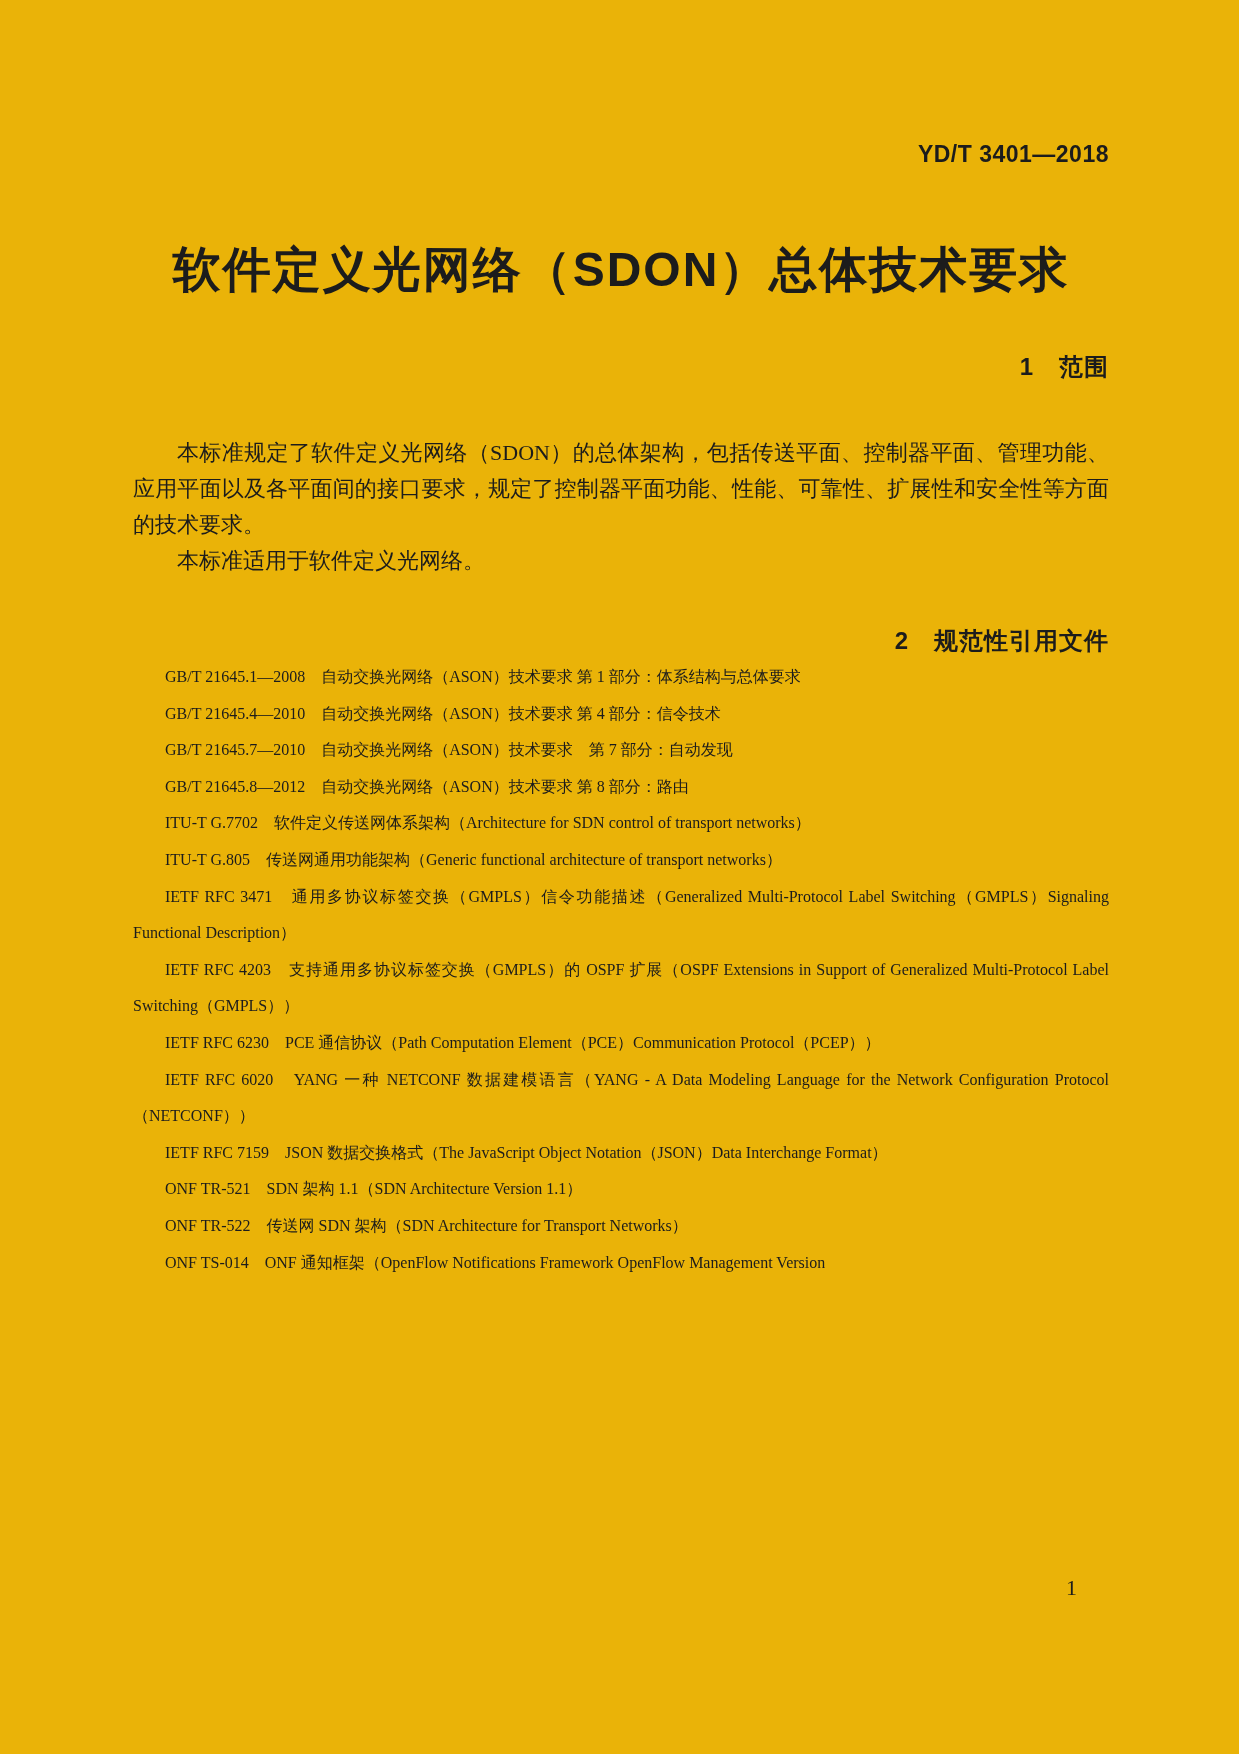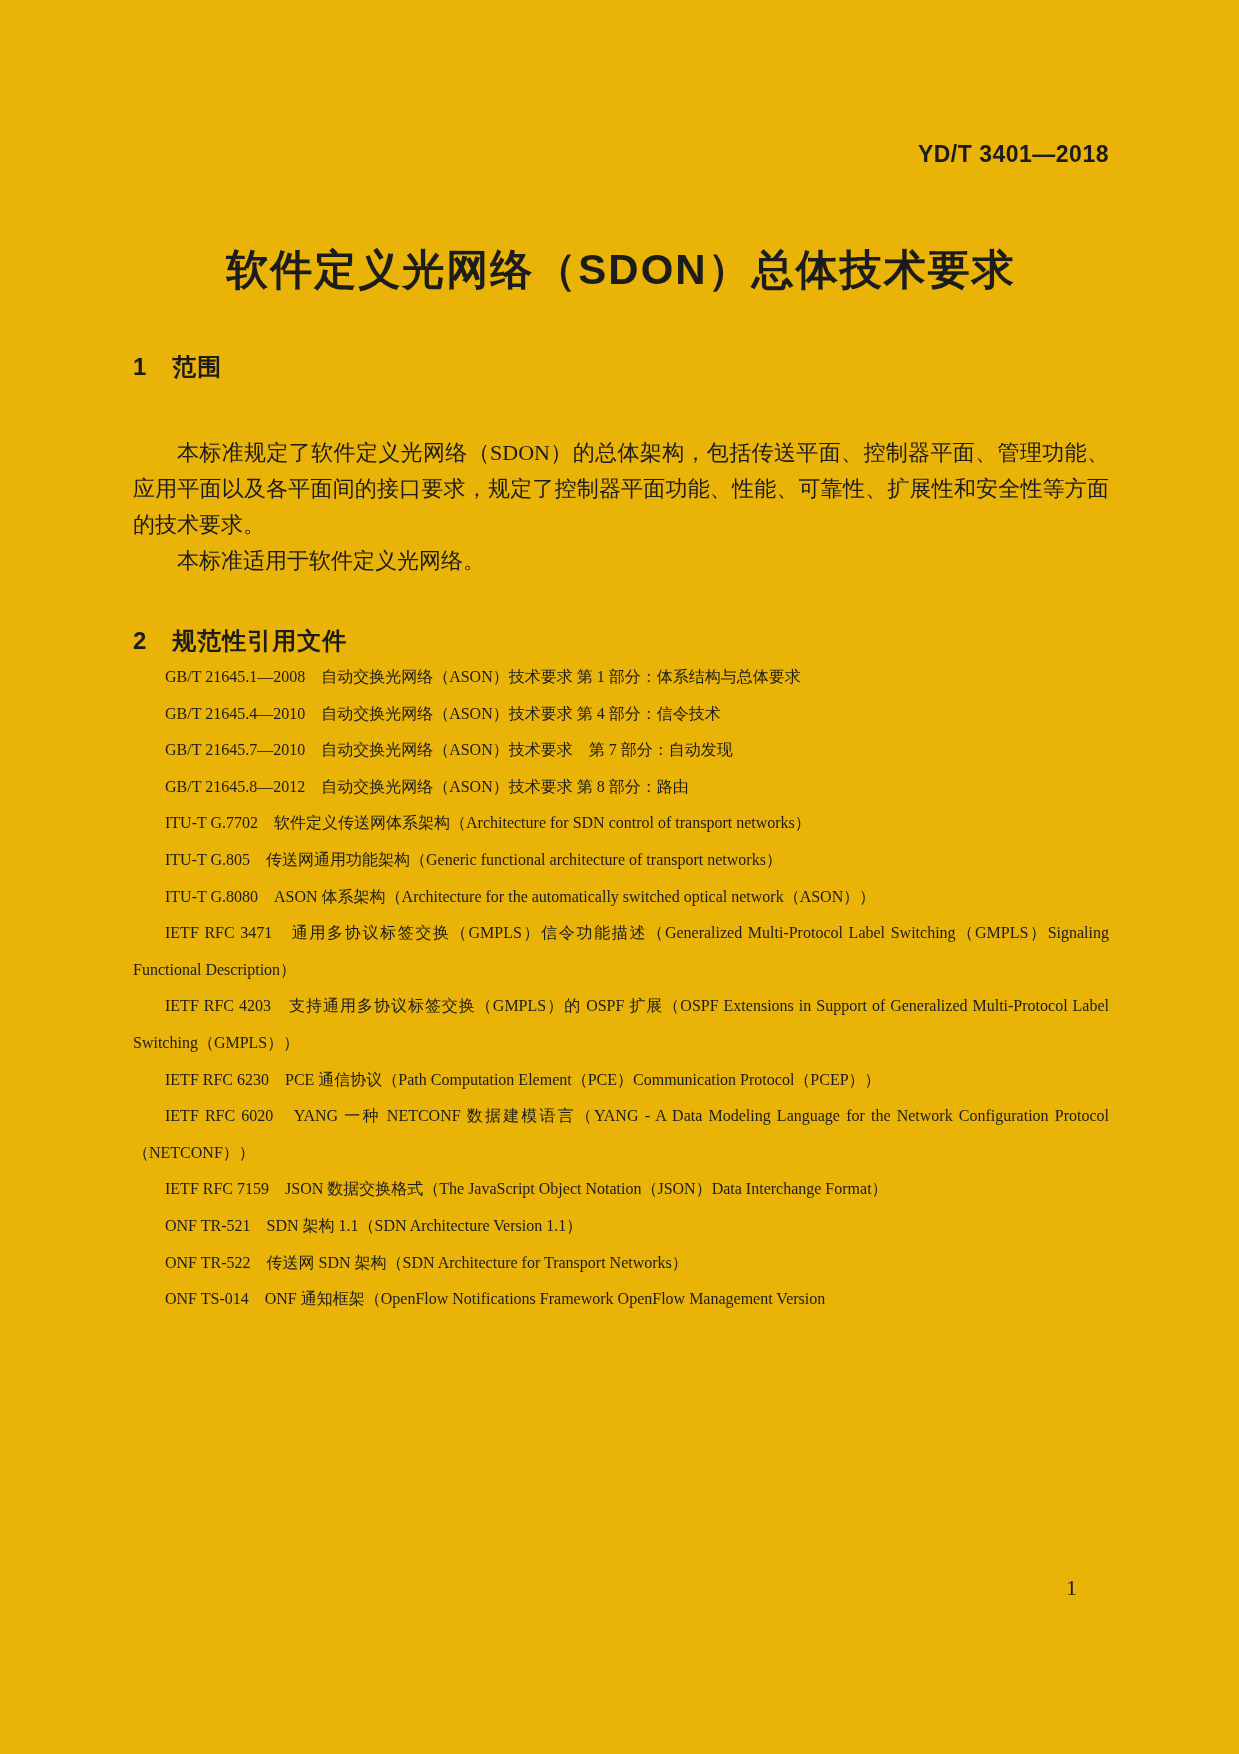--- a/index.html
+++ b/index.html
@@ -27,31 +27,32 @@
     font-weight: bold;
     font-size: 23px;
     line-height: 24px;
     letter-spacing: 0.5px;
   }
   .doc-title {
     margin: 84px 0 0 0;
     text-align: center;
     font-family: "Liberation Sans", "DejaVu Sans", sans-serif;
     font-weight: bold;
-    font-size: 42px;
+    font-size: 48px;
     line-height: 40px;
     letter-spacing: 2px;
   }
   .sec-heading {
     margin: 0;
     font-family: "Liberation Sans", "DejaVu Sans", sans-serif;
     font-weight: bold;
     font-size: 24px;
     line-height: 26px;
     letter-spacing: 1px;
+    text-align: right;
   }
   .sec-heading.sec1 { margin-top: 64px; }
   .sec-heading.sec2 { margin-top: 49px; }
   .body-p {
     margin: 0;
     font-size: 22px;
     line-height: 36px;
     text-align: justify;
     text-indent: 2em;
   }
@@ -91,21 +92,20 @@
 
     <h2 class="sec-heading sec2">2　规范性引用文件</h2>
 
 
     <p class="ref first-ref">GB/T 21645.1—2008　自动交换光网络（ASON）技术要求 第 1 部分：体系结构与总体要求</p>
     <p class="ref">GB/T 21645.4—2010　自动交换光网络（ASON）技术要求 第 4 部分：信令技术</p>
     <p class="ref">GB/T 21645.7—2010　自动交换光网络（ASON）技术要求　第 7 部分：自动发现</p>
     <p class="ref">GB/T 21645.8—2012　自动交换光网络（ASON）技术要求 第 8 部分：路由</p>
     <p class="ref">ITU-T G.7702　软件定义传送网体系架构（Architecture for SDN control of transport networks）</p>
     <p class="ref">ITU-T G.805　传送网通用功能架构（Generic functional architecture of transport networks）</p>
-    <p class="ref">ITU-T G.8080　ASON 体系架构（Architecture for the automatically switched optical network（ASON））</p>
     <p class="ref">IETF RFC 3471　通用多协议标签交换（GMPLS）信令功能描述（Generalized Multi-Protocol Label Switching（GMPLS）Signaling Functional Description）</p>
     <p class="ref">IETF RFC 4203　支持通用多协议标签交换（GMPLS）的 OSPF 扩展（OSPF Extensions in Support of Generalized Multi-Protocol Label Switching（GMPLS））</p>
     <p class="ref">IETF RFC 6230　PCE 通信协议（Path Computation Element（PCE）Communication Protocol（PCEP））</p>
     <p class="ref">IETF RFC 6020　YANG 一种 NETCONF 数据建模语言（YANG - A Data Modeling Language for the Network Configuration Protocol（NETCONF））</p>
     <p class="ref">IETF RFC 7159　JSON 数据交换格式（The JavaScript Object Notation（JSON）Data Interchange Format）</p>
     <p class="ref">ONF TR-521　SDN 架构 1.1（SDN Architecture Version 1.1）</p>
     <p class="ref">ONF TR-522　传送网 SDN 架构（SDN Architecture for Transport Networks）</p>
     <p class="ref">ONF TS-014　ONF 通知框架（OpenFlow Notifications Framework OpenFlow Management Version</p>
 
   </div>

